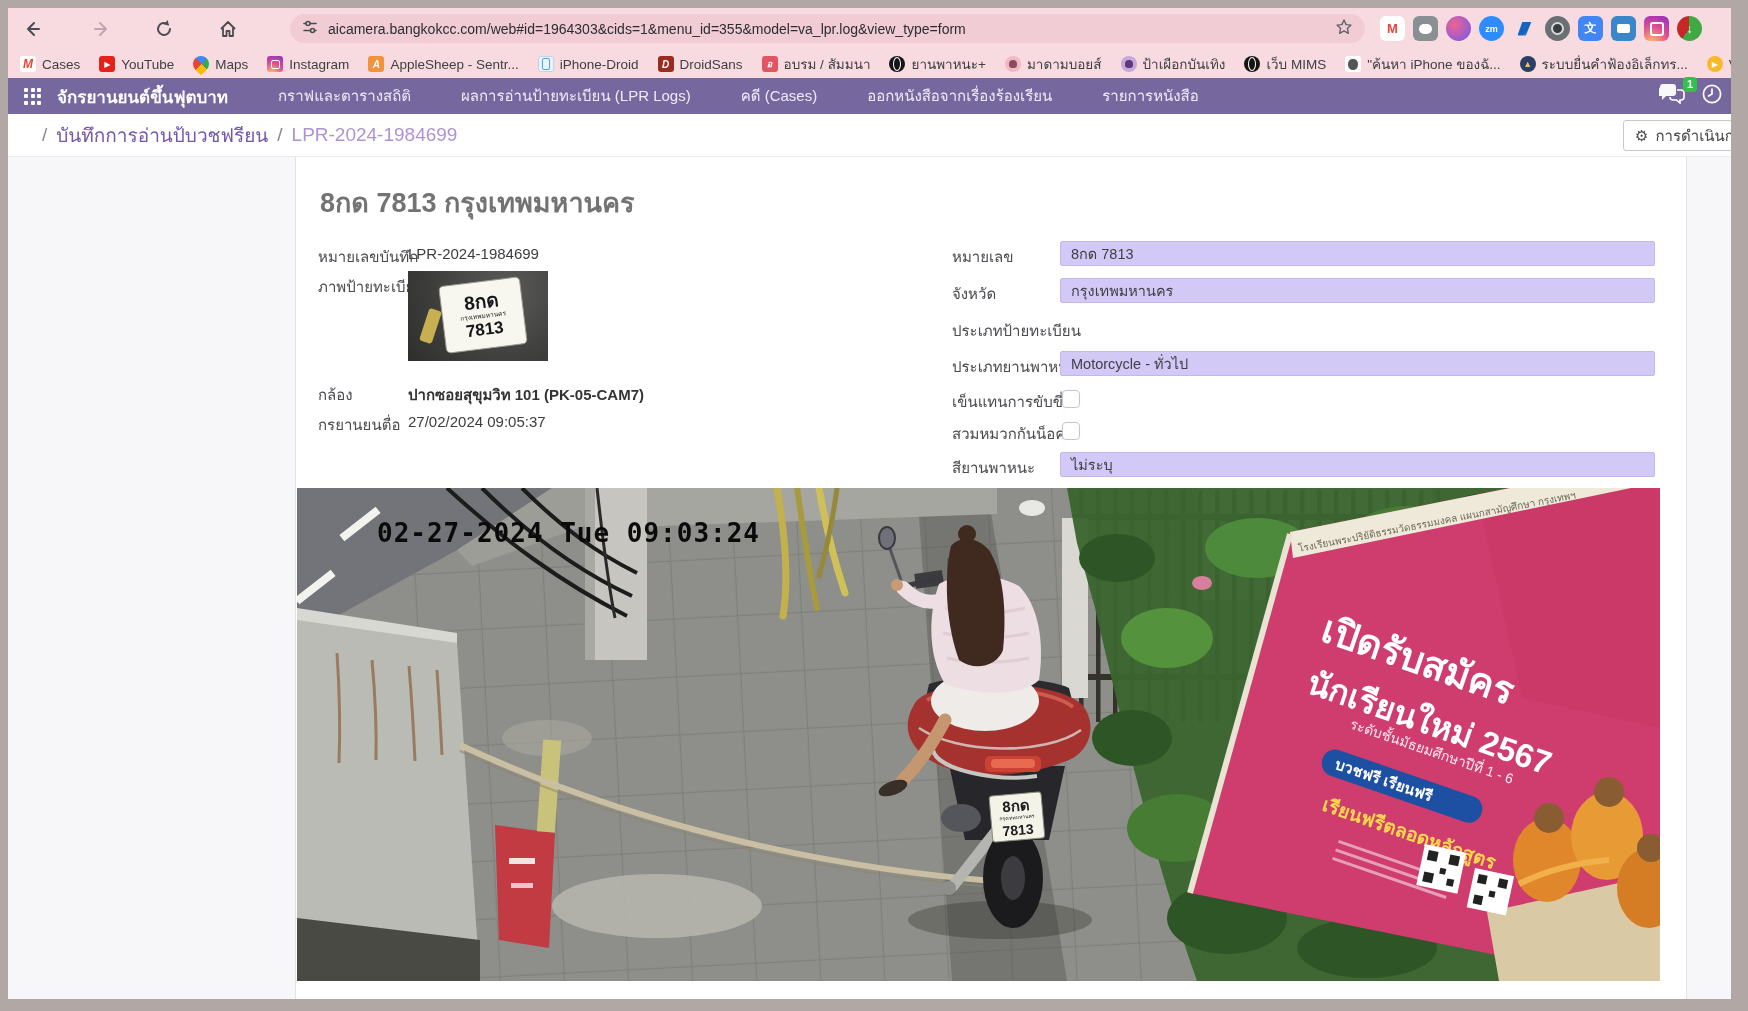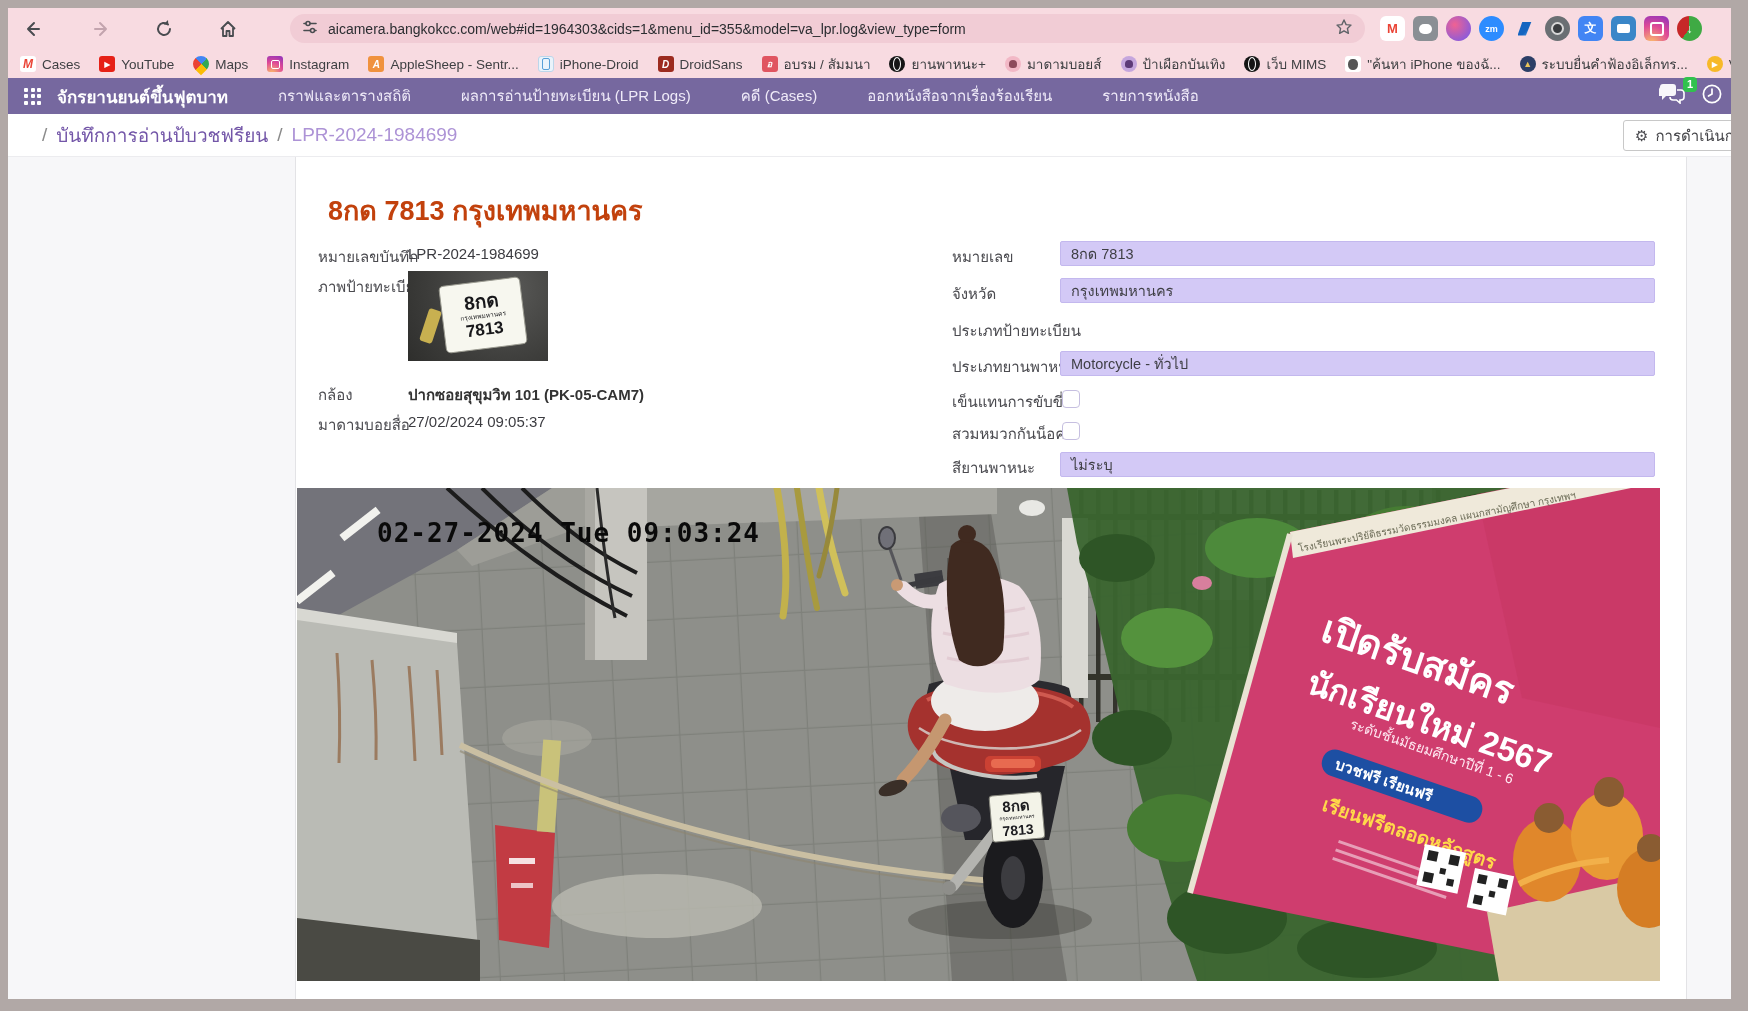--- a/index.html
+++ b/index.html
@@ -68,21 +68,21 @@
   .crumbbar{position:absolute;left:0;top:106px;width:100%;height:43px;background:#fff;border-bottom:1px solid #ececef;display:flex;align-items:center;padding-left:25px;box-sizing:border-box;font-size:19px;}
   .crumb-link{color:#7356a8;cursor:pointer;}
   .crumb-sep{color:#8a8a8a;margin:0 9px;}
   .crumb-cur{color:#ad93d6;}
   .action-btn{position:absolute;left:1615px;top:6px;height:31px;width:170px;background:#fff;border:1px solid #c8c8c8;border-radius:3px;display:flex;align-items:center;padding:0 11px;box-sizing:border-box;font-size:15px;color:#454549;gap:7px;cursor:pointer;white-space:nowrap;overflow:hidden;}
   .gear{font-size:15px;color:#4a4a4f;}
 
   
   .content{position:absolute;left:0;top:149px;width:100%;height:842px;background:#f7f7f9;}
   .sheet{position:absolute;left:287px;top:0;width:1390px;height:842px;background:#fff;border-left:1px solid #e3e3e6;border-right:1px solid #e3e3e6;}
-  .ftitle{position:absolute;left:312px;top:24px;font-size:27px;font-weight:600;color:#c2410c;margin:8px;}
+  .ftitle{position:absolute;left:312px;top:24px;font-size:27px;font-weight:600;color:#737373;margin:0;}
   .flabel{position:absolute;font-size:15px;color:#4b4b50;white-space:nowrap;}
   .fvalue{position:absolute;font-size:15px;color:#3c3c41;white-space:nowrap;}
   .fvalue.bold{font-weight:bold;color:#333;}
   .o-input{position:absolute;left:1052px;width:595px;height:25px;background:#d3c9f6;border:1px solid #c3b8ee;border-radius:2px;font-size:14.5px;color:#3f3f45;display:flex;align-items:center;padding:0 10px;box-sizing:border-box;cursor:text;}
   .cb{position:absolute;left:1054px;width:16px;height:16px;background:#fff;border:1px solid #c6bfe0;border-radius:4px;cursor:pointer;}
 
   
   .plate-thumb{position:absolute;left:400px;top:114px;width:140px;height:90px;background:radial-gradient(circle at 70% 20%,#5a5a58,#3e3e3c 60%,#2e2e2c);overflow:hidden;}
   .plate-kick{position:absolute;left:16px;top:38px;width:13px;height:34px;background:#c8b050;transform:rotate(18deg);border-radius:3px;}
   .plate-card{position:absolute;left:34px;top:10px;width:80px;height:66px;background:#f7f7ef;border:1px solid #9a9a90;border-radius:5px;transform:rotate(-7deg);display:flex;flex-direction:column;align-items:center;justify-content:center;color:#17171a;}
@@ -303,21 +303,21 @@
       <div class="plate-card">
         <span class="l1">8กด</span>
         <span class="l2">กรุงเทพมหานคร</span>
         <span class="l3">7813</span>
       </div>
     </div>
 
     <span class="flabel" style="left:310px;top:226px">กล้อง</span>
     <span class="fvalue bold" style="left:400px;top:226px">ปากซอยสุขุมวิท 101 (PK-05-CAM7)</span>
 
-    <span class="flabel" style="left:310px;top:256px">มาดามบอยสื่อ</span>
+    <span class="flabel" style="left:310px;top:256px">กรยานยนตื่อ</span>
     <span class="fvalue" style="left:400px;top:256px">27/02/2024 09:05:37</span>
 
     <span class="flabel" style="left:944px;top:88px">หมายเลข</span>
     <div class="o-input" style="top:84px">8กด 7813</div>
 
     <span class="flabel" style="left:944px;top:125px">จังหวัด</span>
     <div class="o-input" style="top:121px">กรุงเทพมหานคร</div>
 
     <span class="flabel" style="left:944px;top:162px">ประเภทป้ายทะเบียน</span>
 

